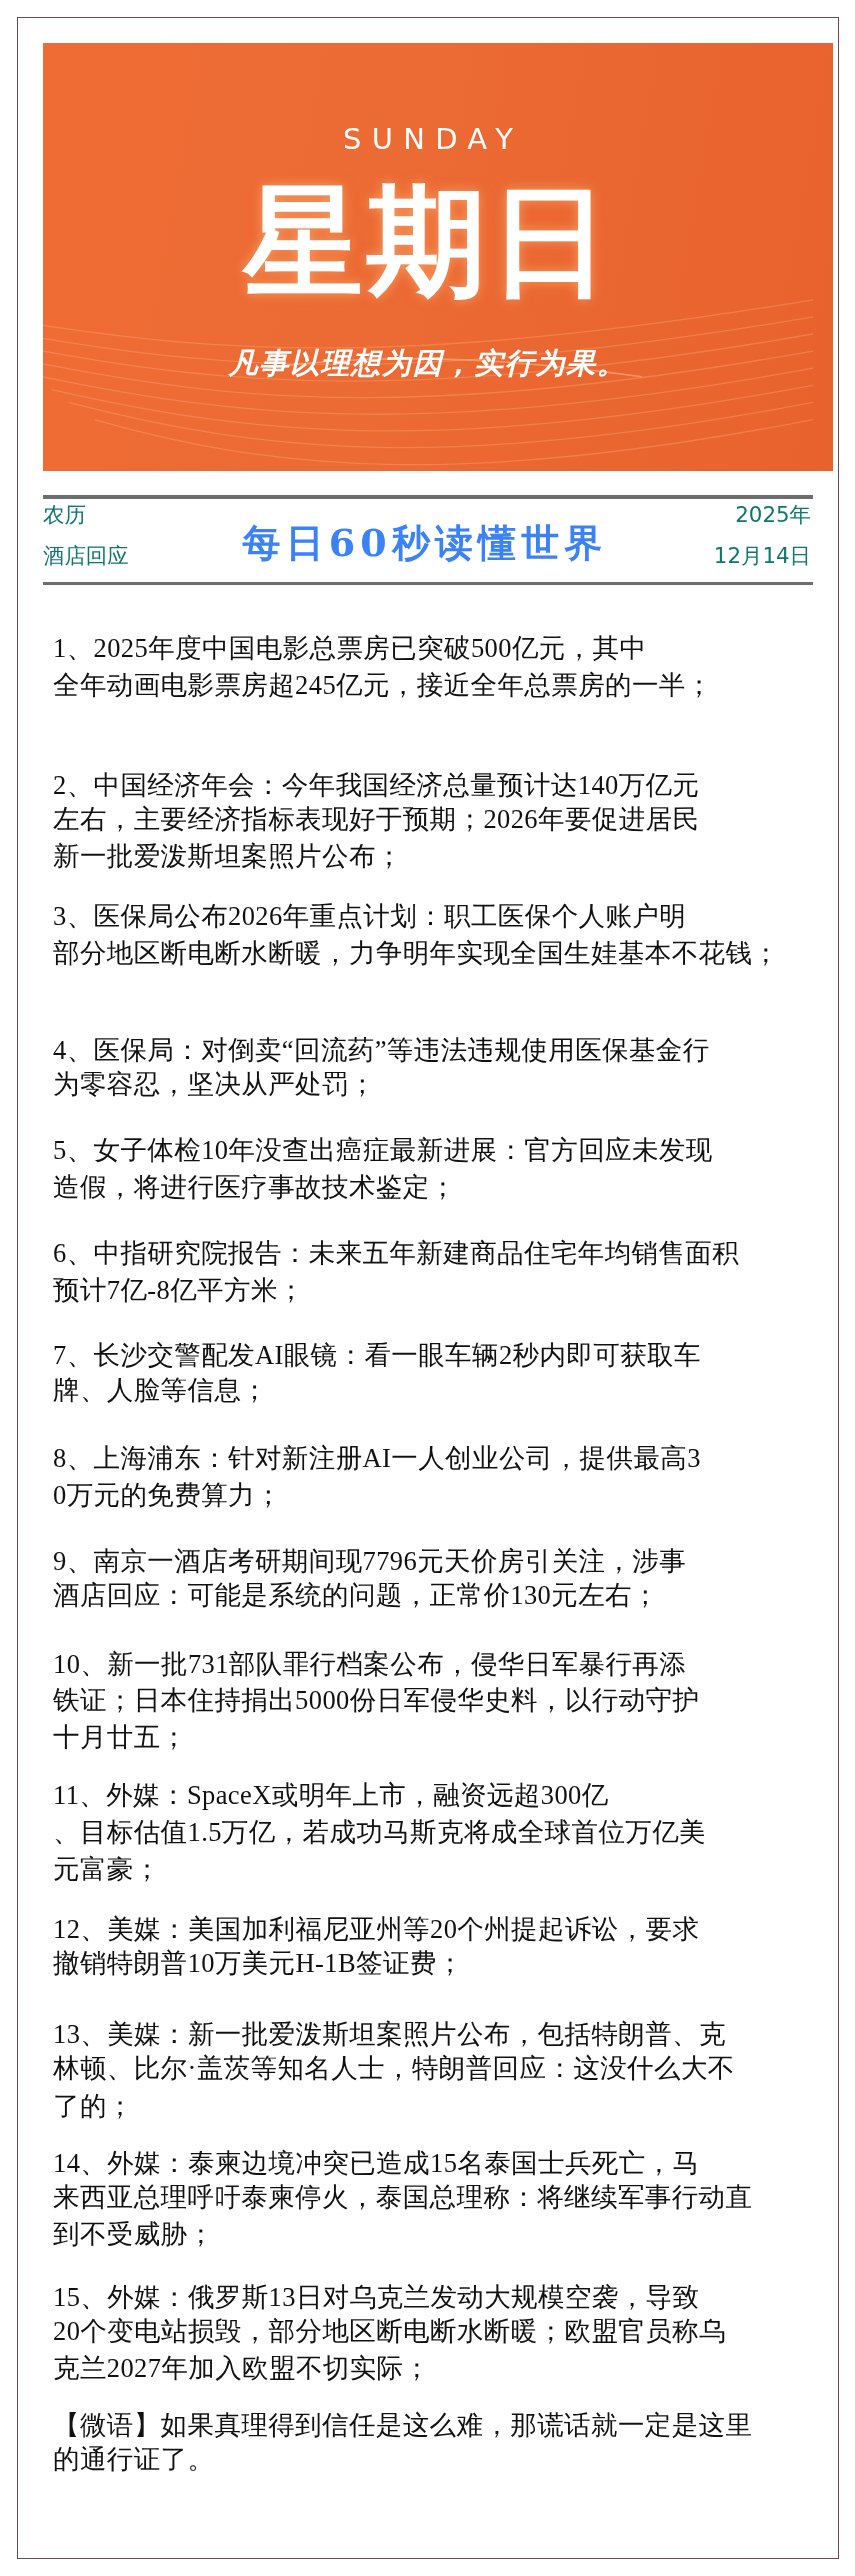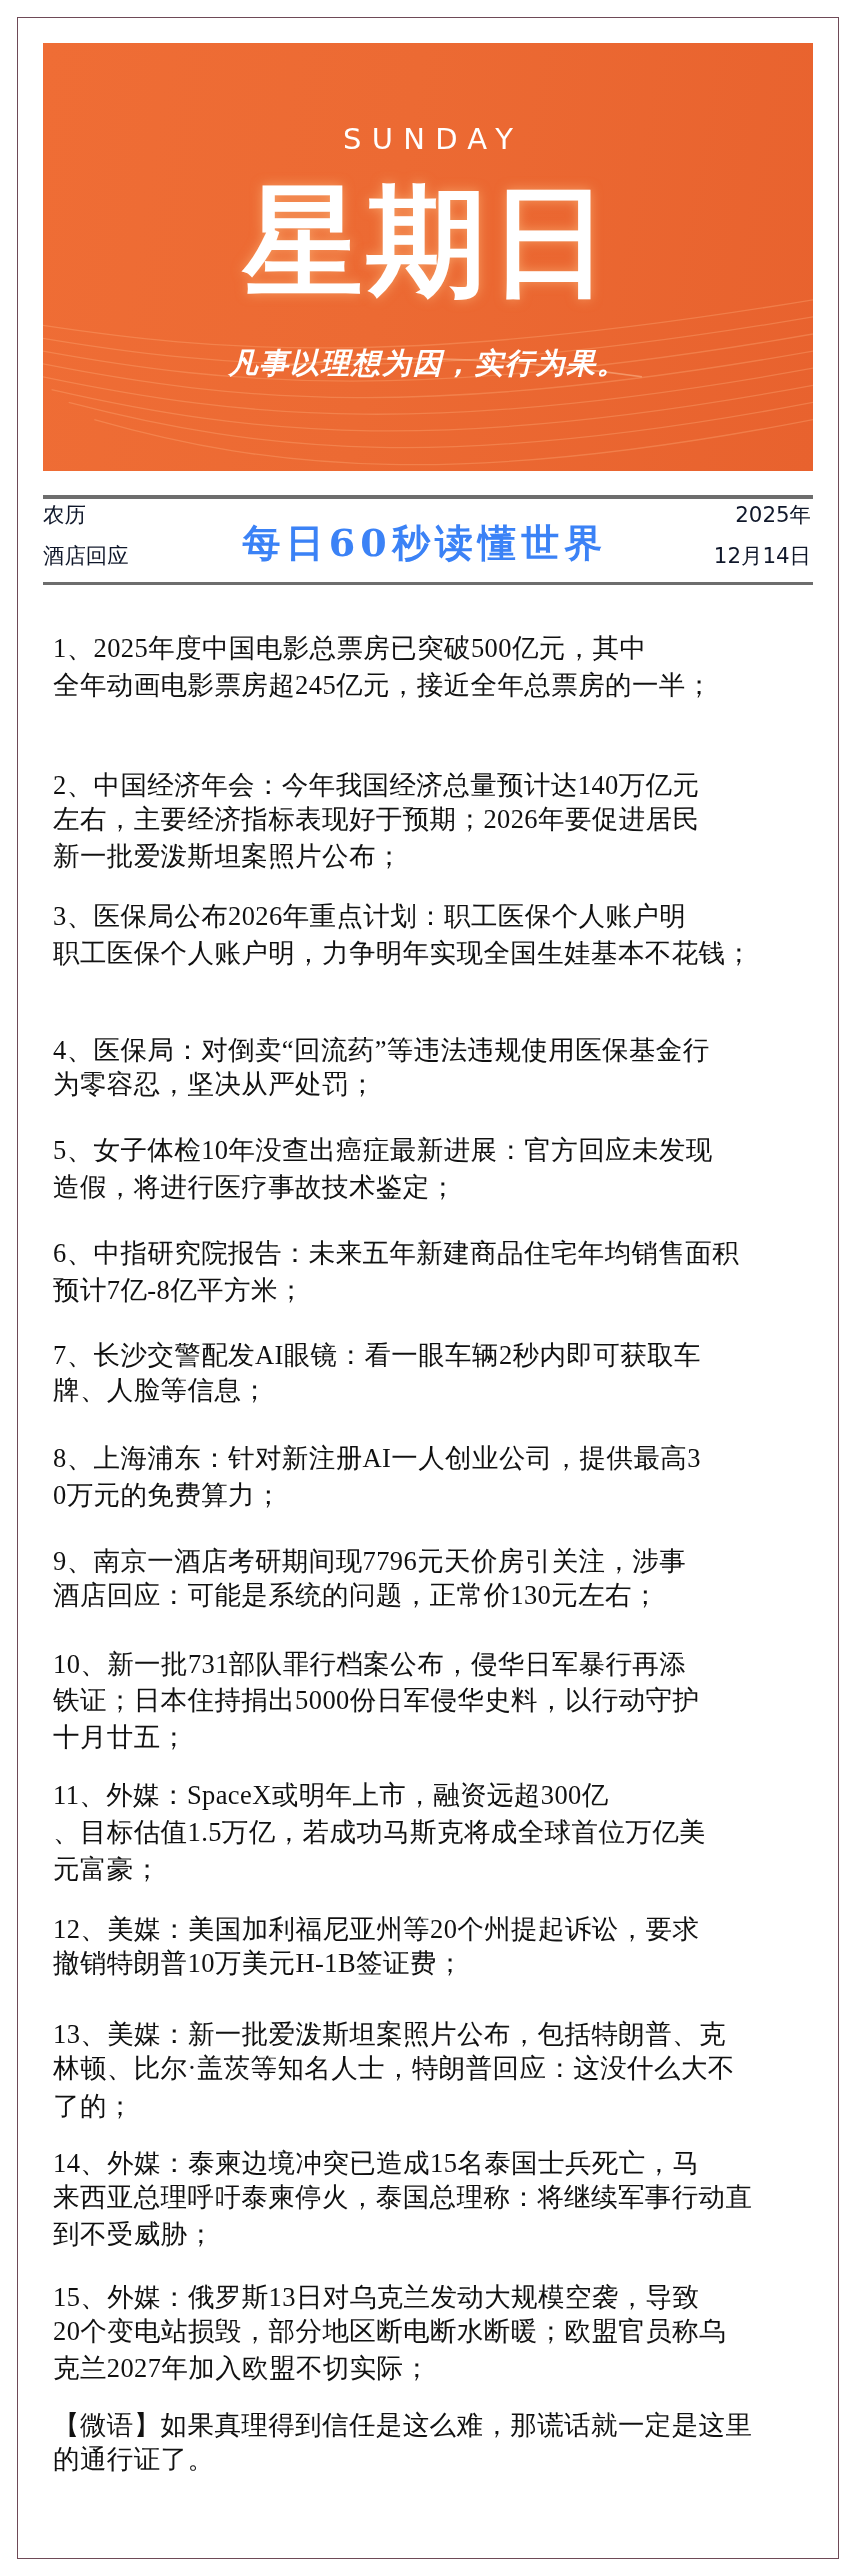--- a/index.html
+++ b/index.html
@@ -2,36 +2,36 @@
 <html style="font-size:13.7px"><head>
 <meta charset="utf-8">
 <style>
   html, body { margin: 0; padding: 0; background: #ffffff; }
   body { width: 856px; height: 2576px; position: relative; overflow: hidden;
          font-family: "DejaVu Sans", "Liberation Sans", sans-serif; color: #111; }
   .frame { position: absolute; left: 17px; top: 17px; width: 820px; height: 2540px;
            border: 1.7px solid #6e4a57; box-sizing: content-box; }
   .banner { position: absolute; left: 43px; top: 43px; width: 770px; height: 428px;
             background: linear-gradient(100deg, #ef6d35 0%, #ec6a33 45%, #e8622e 100%);
-            overflow: hidden; }
+            overflow: hidden; padding-left: 20px; }
   .banner .waves { position: absolute; left: 0; top: 0; width: 770px; height: 428px; }
   .banner .sunday { position: absolute; left: 0; width: 770px; top: 79px; text-align: center;
             color: #fff; font-family: "DejaVu Sans", sans-serif; font-size: 29px;
             letter-spacing: 10.3px; line-height: 34px; text-indent: 10.3px; }
   .banner .weekday { position: absolute; left: 0; width: 770px; top: 120px; text-align: center;
             color: #fff; font-family: "DejaVu Serif", serif; font-weight: bold; font-size: 120px;
             line-height: 128px; letter-spacing: 3.4px;
             text-shadow: 0 0 12px rgba(255,200,140,0.55); margin-top: 14px; }
   .banner .motto { position: absolute; left: 0; width: 770px; top: 301px; text-align: center;
             color: #fff; font-family: "DejaVu Serif", serif; font-weight: bold; font-size: 29px;
             line-height: 38px; letter-spacing: 1.7px; font-style: italic; }
   .rule-top { position: absolute; left: 43px; top: 495px; width: 770px; height: 4.3px; background: #6d6d6d; }
   .rule-bot { position: absolute; left: 43px; top: 582px; width: 770px; height: 2.6px; background: #6d6d6d; }
   .lunar-label, .lunar-date, .year, .monthday { position: absolute; font-size: 21.4px; line-height: 26px;
-            color: #0f172a; font-family: "DejaVu Sans", sans-serif; }
+            color: #0f766e; font-family: "DejaVu Sans", sans-serif; }
   .lunar-label { left: 43px; top: 502px; }
   .lunar-date { left: 43px; top: 543px; }
   .year { right: 45px; top: 502px; text-align: center; }
   .monthday { right: 45px; top: 543px; text-align: right; }
   .title { position: absolute; left: 224px; top: 519px; width: 402px; text-align: center;
            color: #3b82f6; font-family: "DejaVu Serif", serif; font-weight: bold; font-size: 38px;
            line-height: 48px; letter-spacing: 5.1px; white-space: nowrap; }
   .line { position: absolute; left: 53px; font-size: 26.5px; line-height: 34px; white-space: nowrap;
           color: #111; font-family: Liberation Serif, serif; letter-spacing: 0.4px; }
 </style>
@@ -74,21 +74,21 @@
     <div class="line" style="top:631px">1、2025年度中国电影总票房已突破500亿元，其中</div>
     <div class="line" style="top:668px">全年动画电影票房超245亿元，接近全年总票房的一半；</div>
   </div>
   <div>
     <div class="line" style="top:768px">2、中国经济年会：今年我国经济总量预计达140万亿元</div>
     <div class="line" style="top:802px">左右，主要经济指标表现好于预期；2026年要促进居民</div>
     <div class="line" style="top:839px">新一批爱泼斯坦案照片公布；</div>
   </div>
   <div>
     <div class="line" style="top:899px">3、医保局公布2026年重点计划：职工医保个人账户明</div>
-    <div class="line" style="top:936px">职工医保个人账户明，力争明年实现全国生娃基本不花钱；</div>
+    <div class="line" style="top:936px">部分地区断电断水断暖，力争明年实现全国生娃基本不花钱；</div>
   </div>
   <div>
     <div class="line" style="top:1033px">4、医保局：对倒卖“回流药”等违法违规使用医保基金行</div>
     <div class="line" style="top:1067px">为零容忍，坚决从严处罚；</div>
   </div>
   <div>
     <div class="line" style="top:1133px">5、女子体检10年没查出癌症最新进展：官方回应未发现</div>
     <div class="line" style="top:1170px">造假，将进行医疗事故技术鉴定；</div>
   </div>
   <div>

